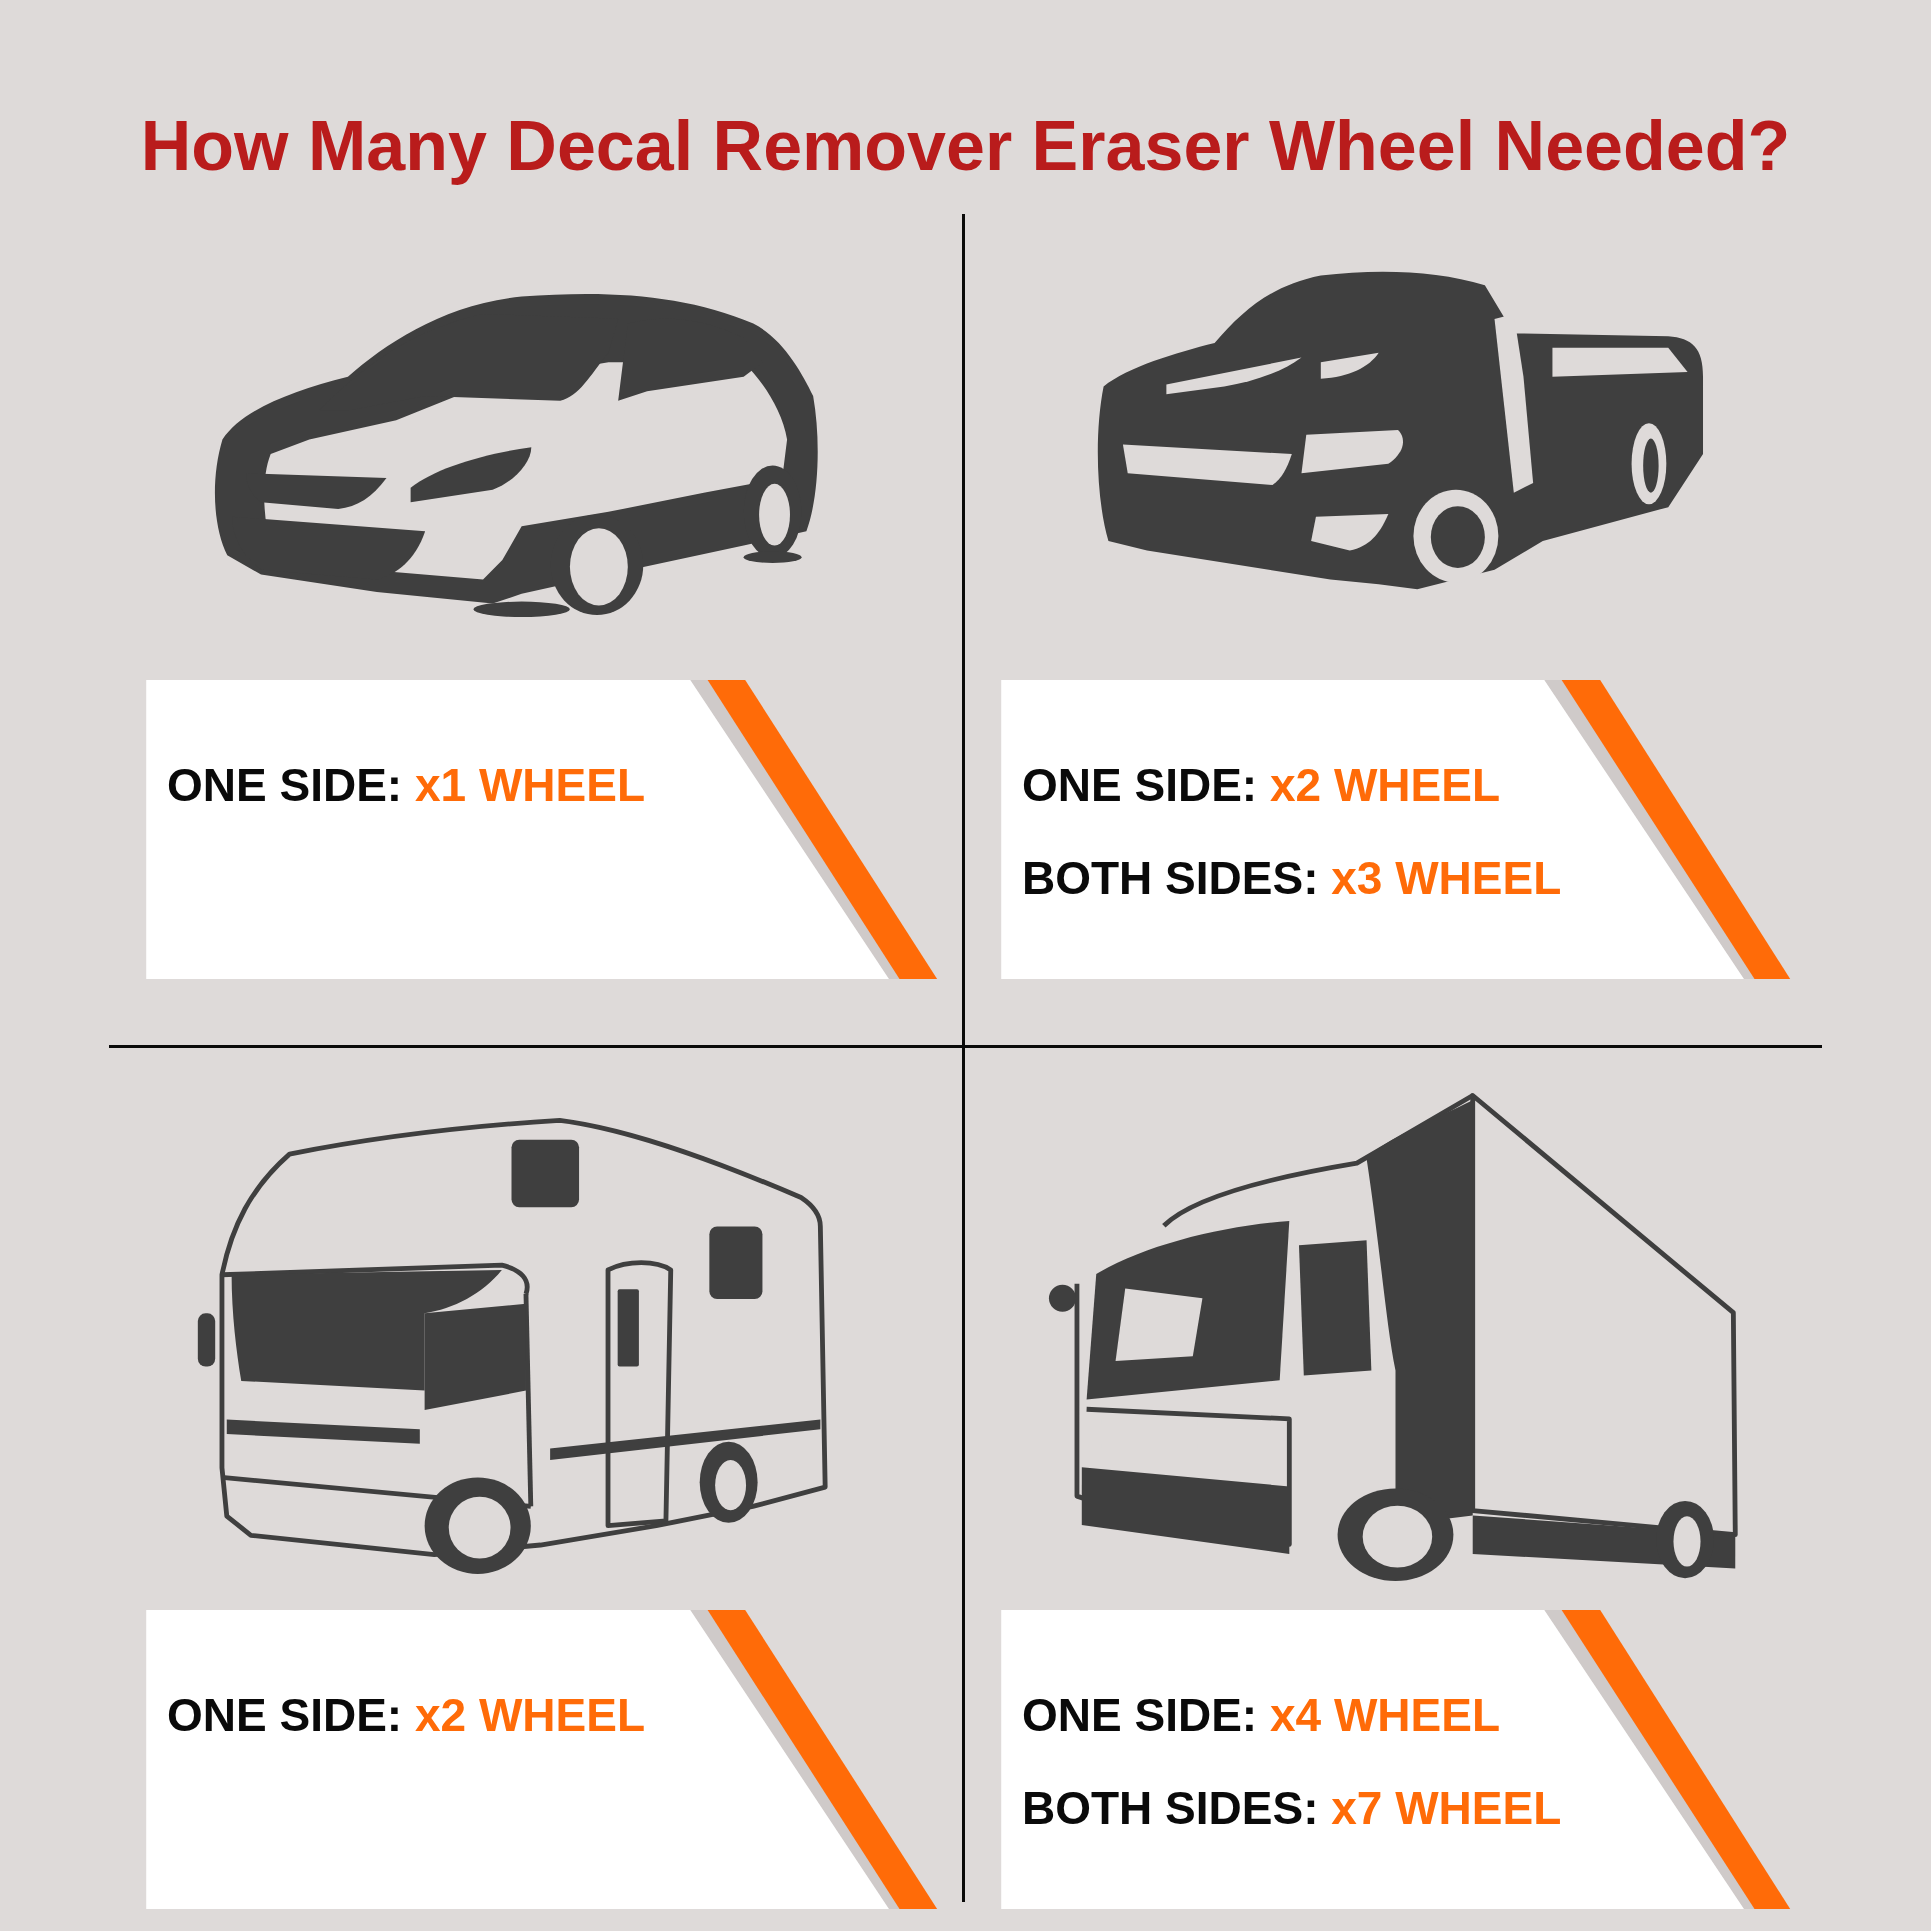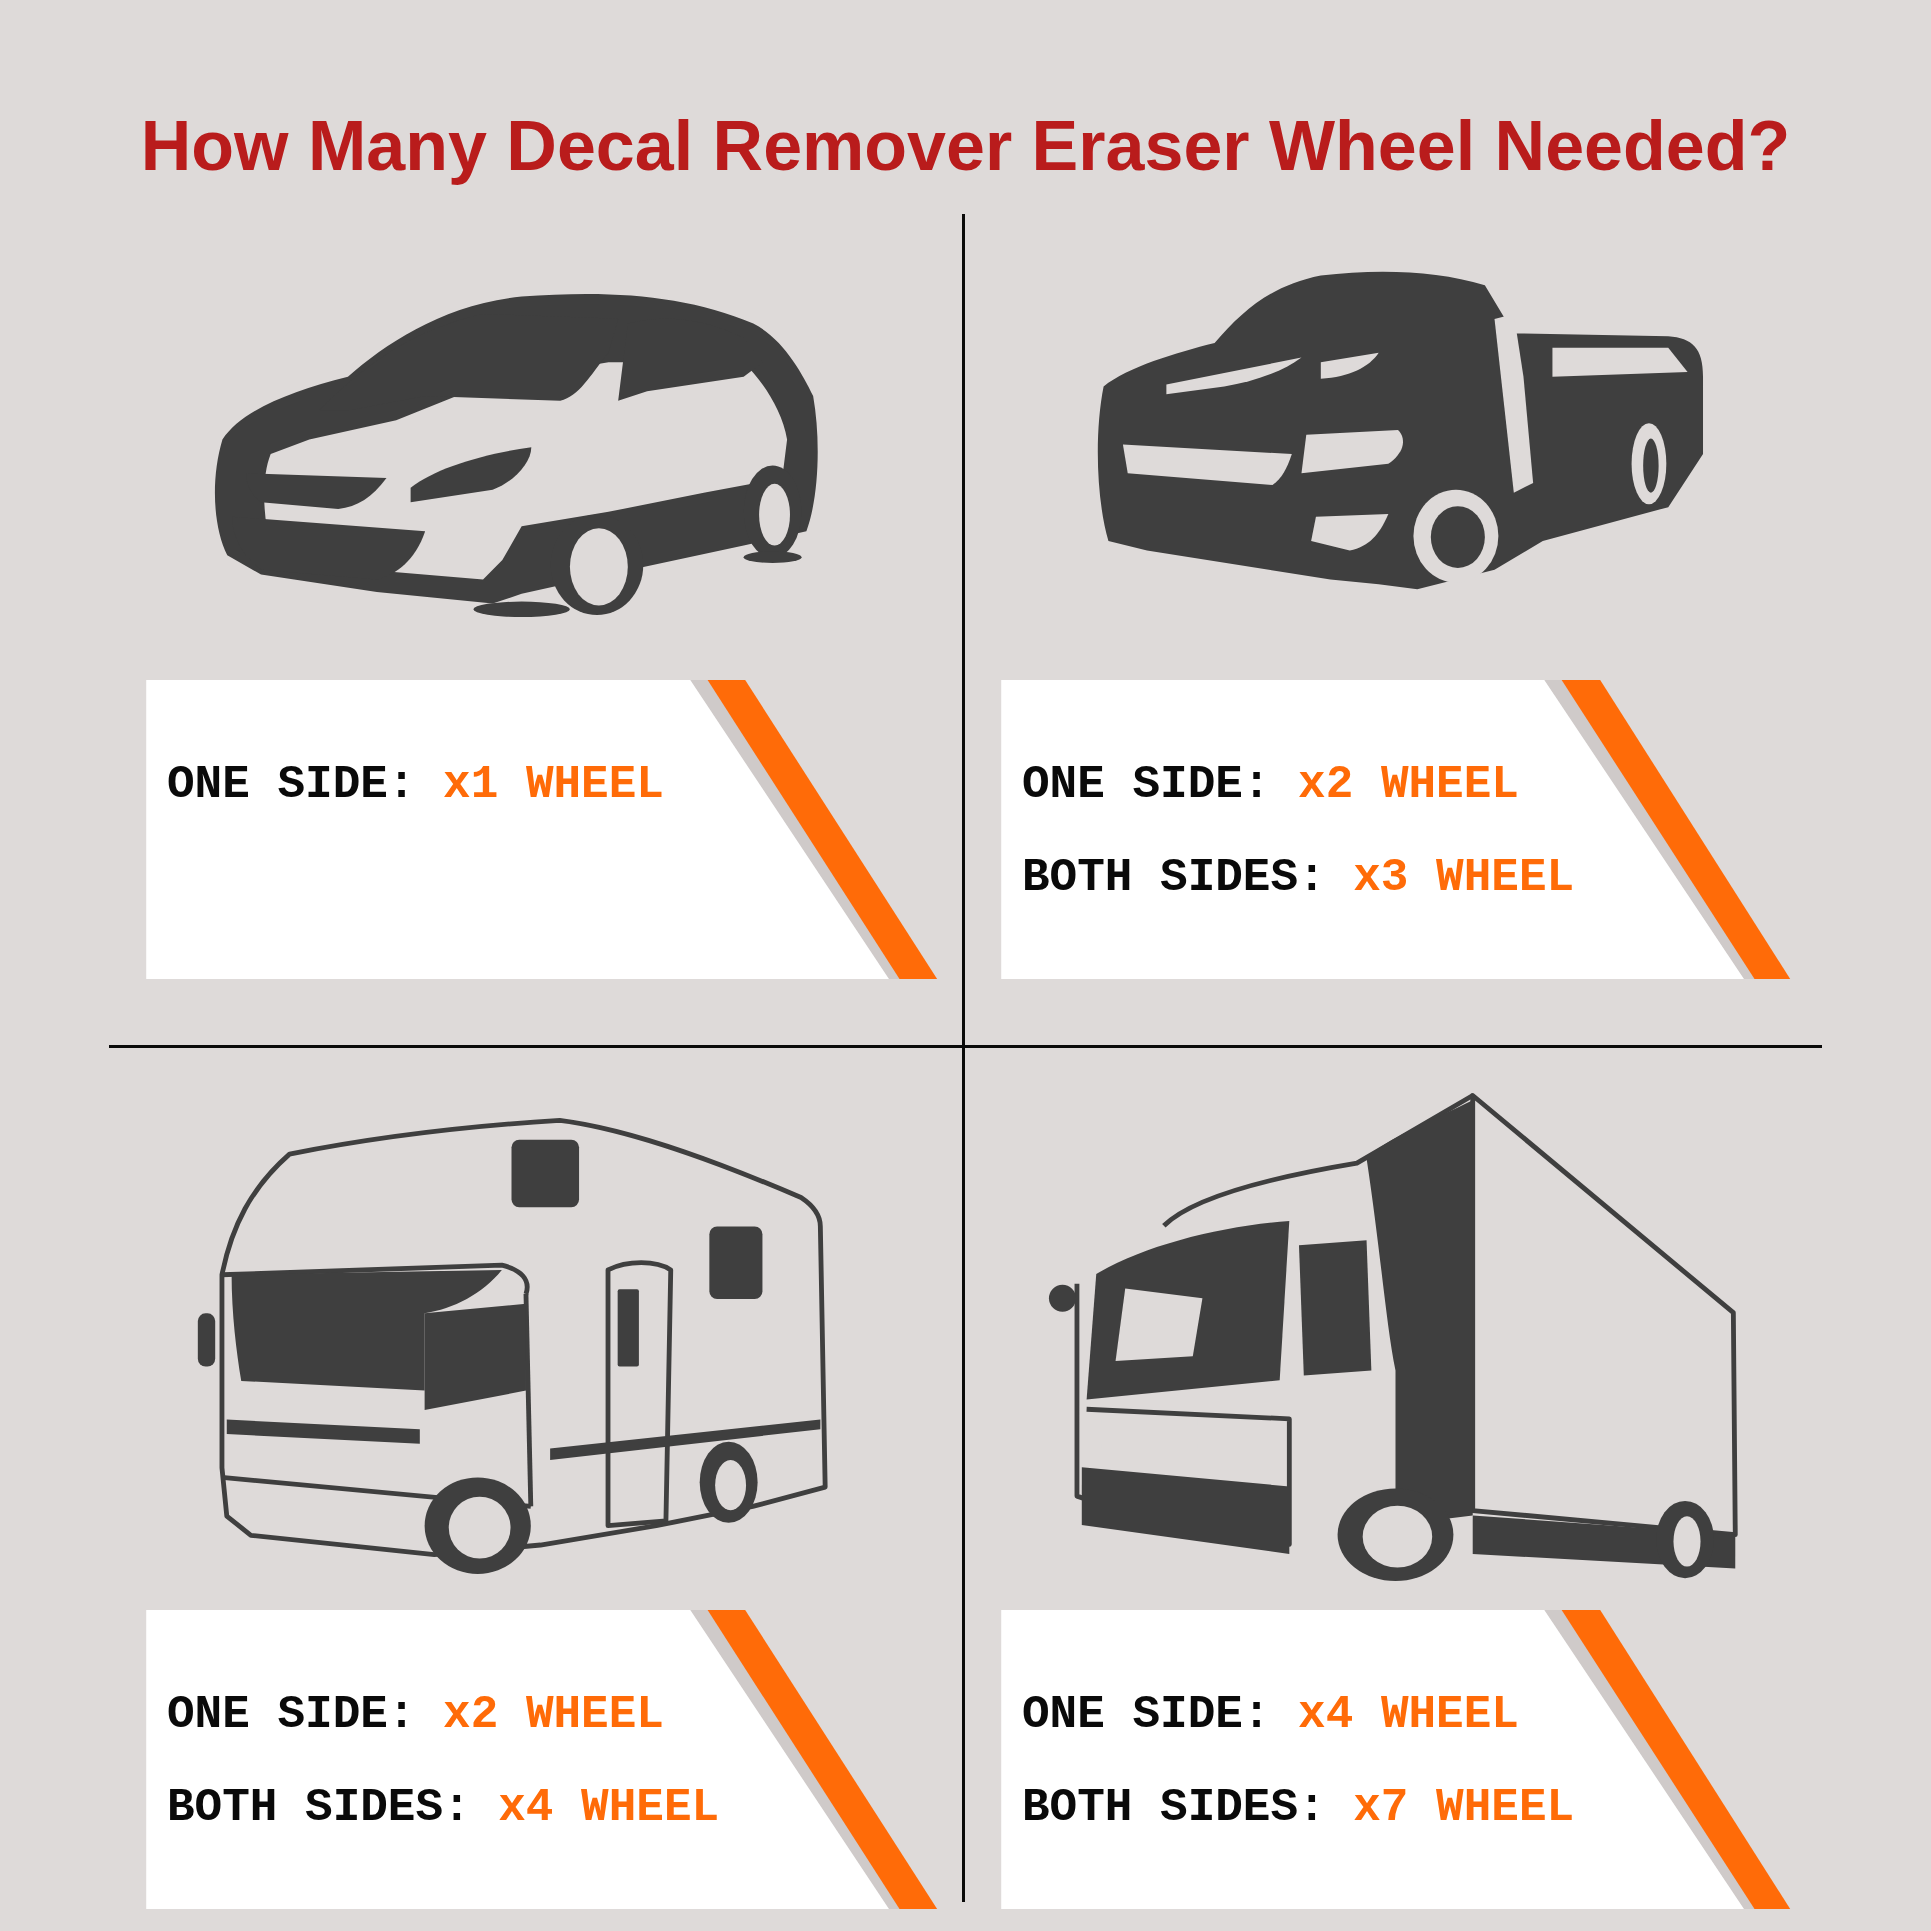--- a/index.html
+++ b/index.html
@@ -42,21 +42,20 @@
       height: 2.9px;
       background: #0a0a0a;
     }
     .vehicle {
       position: absolute;
     }
     .card {
       position: absolute;
       width: 801px;
       height: 299px;
-      font-family: Liberation Mono, monospace;
     }
     .card svg.shape {
       position: absolute;
       left: 0;
       top: 0;
       width: 801px;
       height: 299px;
     }
     .card .line {
       position: absolute;
@@ -189,24 +188,20 @@
 <div class="card" style="left:146px;top:1610px;">
   <svg class="shape" viewBox="0 0 830 310">
     <polygon points="564,0 582,0 792,310 770,310" fill="#cfcac9"></polygon>
     <polygon points="0,0 564,0 770,310 0,310" fill="#ffffff"></polygon>
     <polygon points="582,0 621,0 820,310 781,310" fill="#ff6b08"></polygon>
   </svg>
   <div class="line l1">
     <span>ONE SIDE:</span>
     <span class="val">x2 WHEEL</span>
   </div>
-  <div class="line l2">
-    <span>BOTH SIDES:</span>
-    <span class="val">x4 WHEEL</span>
-  </div>
 </div>
 
 <svg class="vehicle" style="left:1048px;top:1081px;" width="695" height="502" viewBox="0 0 720 520">
   <g fill="none" stroke="#3f3f3f" stroke-width="5" stroke-linejoin="round">
     <path d="M440 15 L710 240 L712 470 L440 445 Z"></path>
     <path d="M120 150 C150 120 230 100 320 85 L440 15"></path>
     <path d="M30 210 L30 430 L150 470 L250 480 L250 350 L40 340"></path>
   </g>
   <g fill="#3f3f3f">
     <path d="M330 80 C350 60 400 40 440 20 L440 450 L360 460 L360 300 C350 250 345 180 330 80 Z"></path>

